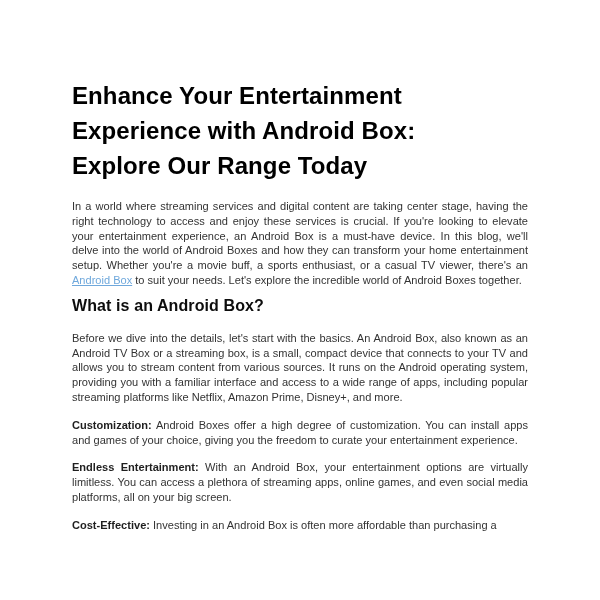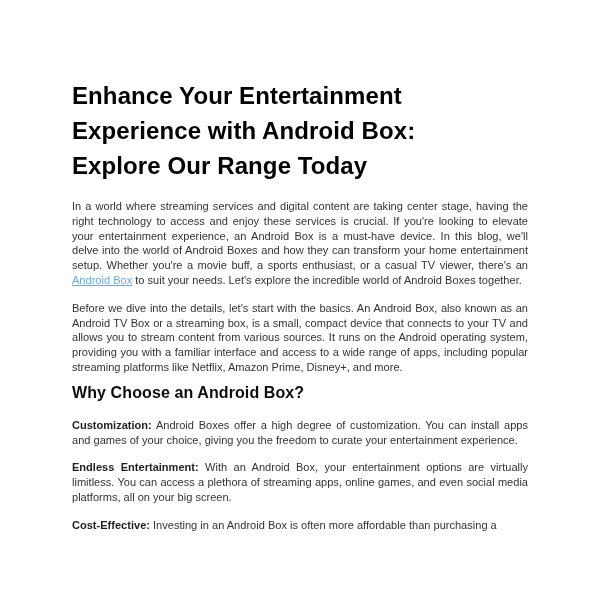--- a/index.html
+++ b/index.html
@@ -53,24 +53,24 @@
 </style>
 </head>
 <body>
 
 <div class="page">
 
   <h1 class="doc-title">Enhance Your Entertainment Experience with Android Box: Explore Our Range Today</h1>
 
   <p class="body-text"><span>In a world where streaming services and digital content are taking center stage, having the right technology to access and enjoy these services is crucial. If you're looking to elevate your entertainment experience, an Android Box is a must-have device. In this blog, we'll delve into the world of Android Boxes and how they can transform your home entertainment setup. Whether you're a movie buff, a sports enthusiast, or a casual TV viewer, there's an</span> <a class="doc-link">Android Box</a> <span>to suit your needs. Let's explore the incredible world of Android Boxes together.</span></p>
 
+  <h2 class="section-heading">What is an Android Box?</h2>
 
   <p class="body-text">Before we dive into the details, let's start with the basics. An Android Box, also known as an Android TV Box or a streaming box, is a small, compact device that connects to your TV and allows you to stream content from various sources. It runs on the Android operating system, providing you with a familiar interface and access to a wide range of apps, including popular streaming platforms like Netflix, Amazon Prime, Disney+, and more.</p>
 
-  <h2 class="section-heading">Why Choose an Android Box?</h2>
 
   <p class="body-text"><strong>Customization:</strong> <span>Android Boxes offer a high degree of customization. You can install apps and games of your choice, giving you the freedom to curate your entertainment experience.</span></p>
 
   <p class="body-text"><strong>Endless Entertainment:</strong> <span>With an Android Box, your entertainment options are virtually limitless. You can access a plethora of streaming apps, online games, and even social media platforms, all on your big screen.</span></p>
 
 
   <p class="body-text"><strong>Cost-Effective:</strong> <span>Investing in an Android Box is often more affordable than purchasing a</span></p>
 
 </div>
 

